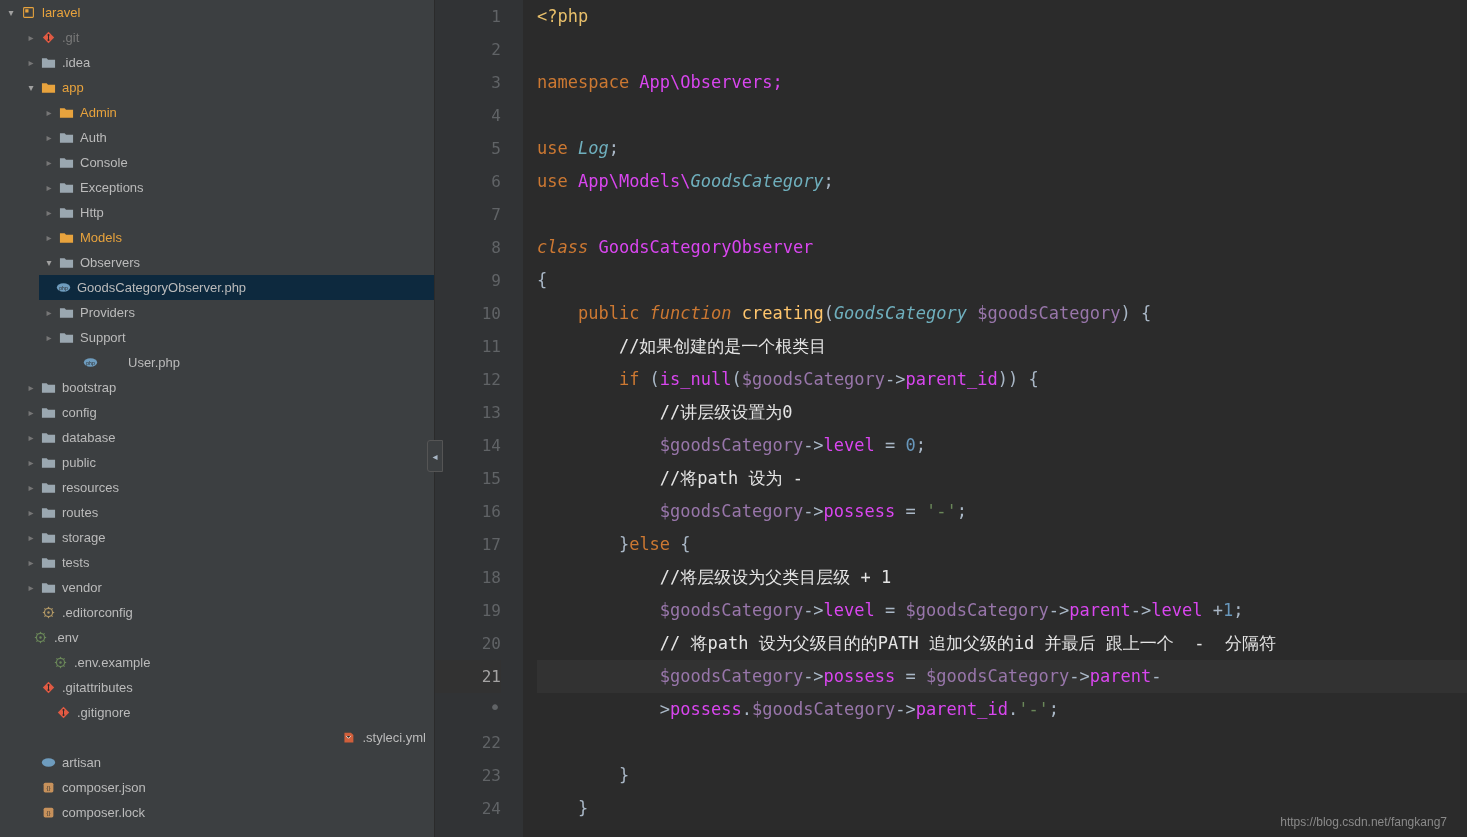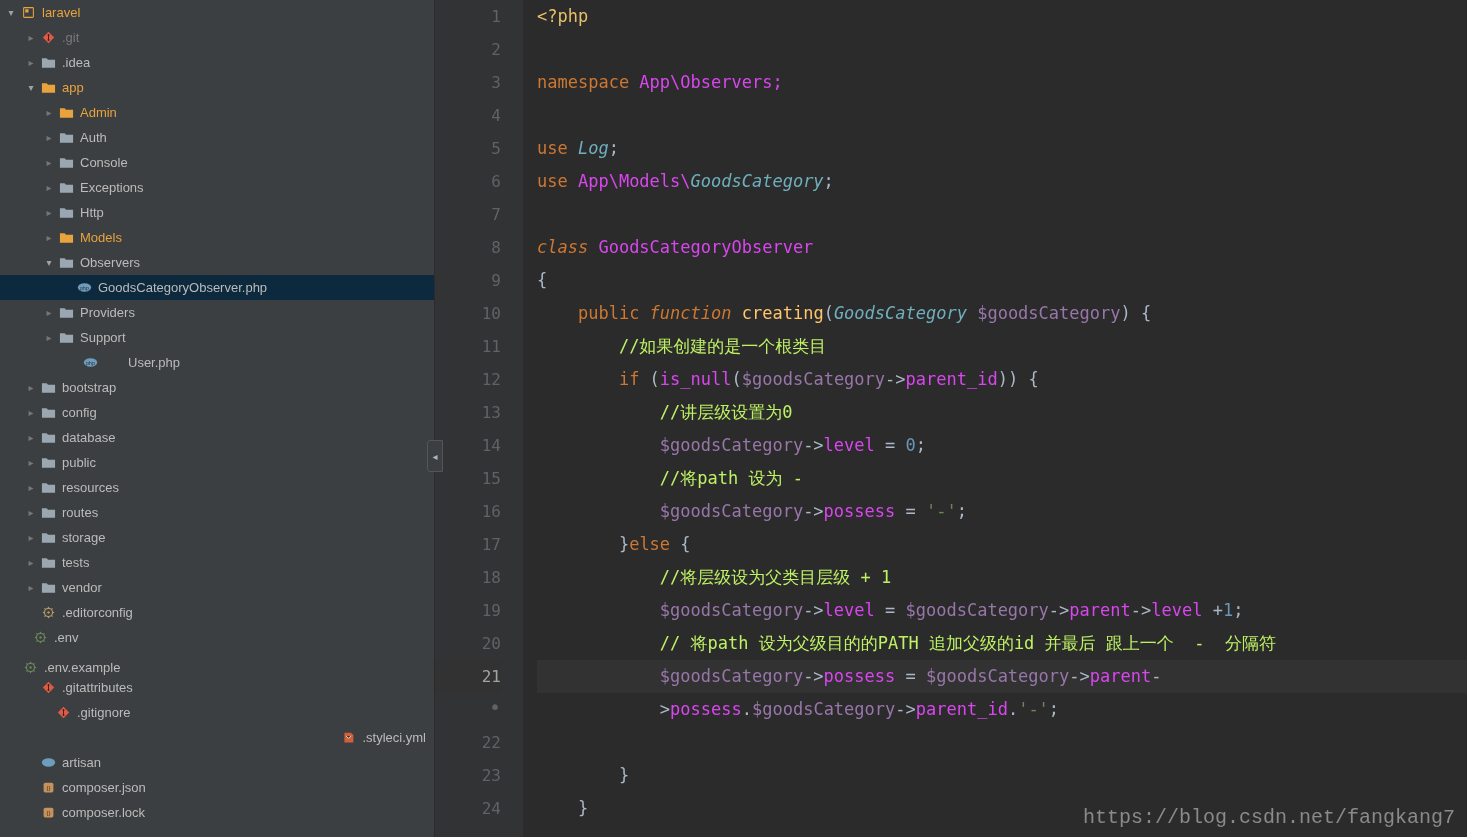--- a/index.html
+++ b/index.html
@@ -109,29 +109,29 @@
 .tk-tag { color: #e8bf6a; }
 .tk-key { color: #cc7832; }
 .tk-key-it { color: #cc7832; font-style: italic; }
 .tk-id { color: #d946ef; }
 .tk-fn { color: #ffc66d; }
 .tk-type { color: #6fafbd; font-style: italic; }
 .tk-var { color: #9876aa; }
 .tk-punc { color: #a9b7c6; }
 .tk-num { color: #6897bb; }
 .tk-str { color: #6a8759; }
-.tk-cmt { color: #bef264; }
+.tk-cmt { color: #e5e5e5; }
 .tk-op { color: #a9b7c6; }
 .watermark {
   position: absolute;
-  right: 12px;
+  right: 20px;
   bottom: 8px;
   color: #8a8a8a;
-  font-family: Liberation Mono, monospace;
-  font-size: 20px;
+  font-family: Liberation Sans, sans-serif;
+  font-size: 12px;
 }
 </style>
 </head>
 <body>
 
 <div class="sidebar">
 
   <div class="tree-item" style="padding-left:4px;">
     <span class="chevron expanded">▾</span>
     <span class="file-icon project">
@@ -229,21 +229,21 @@
       </div>
       <div class="tree-item" style="padding-left: 42px;">
         <span class="chevron expanded">▾</span>
         <span class="folder-icon gray">
           <svg viewBox="0 0 16 13">
             <path fill="#9aa7b0" d="M1 2h5l1.5 1.5H15V12H1z"></path>
           </svg>
         </span>
         <span class="item-label">Observers</span>
       </div>
-      <div class="tree-item selected" style="padding-left: 60px;">
+      <div class="tree-item selected" style=" margin-left: 39px;">
         <span class="chevron">&nbsp;</span>
         <span class="file-icon php">
           <svg viewBox="0 0 18 12">
             <ellipse cx="9" cy="6" rx="8" ry="5" fill="#6e9cbe"></ellipse>
             <text x="9" y="8.5" font-size="6" text-anchor="middle" fill="#2b2b2b" font-family="Arial">php</text>
           </svg>
         </span>
         <span class="item-label">GoodsCategoryObserver.php</span>
       </div>
       <div class="tree-item" style="padding-left: 42px;">
@@ -388,21 +388,21 @@
               <line x1="13" y1="8" x2="15" y2="8"></line>
               <line x1="3" y1="3" x2="4.5" y2="4.5"></line>
               <line x1="11.5" y1="11.5" x2="13" y2="13"></line>
               <line x1="3" y1="13" x2="4.5" y2="11.5"></line>
               <line x1="11.5" y1="4.5" x2="13" y2="3"></line>
             </g>
           </svg>
         </span>
         <span class="item-label">.env</span>
       </div>
-      <div class="tree-item" style="padding-left: 6px; align-items: flex-end;">
+      <div class="tree-item" style="padding-left: 36px;">
         <span class="chevron">&nbsp;</span>
         <span class="file-icon gear">
           <svg viewBox="0 0 16 16">
             <circle cx="8" cy="8" r="5" fill="none" stroke="#6a8759" stroke-width="1.5"></circle>
             <circle cx="8" cy="8" r="1.5" fill="#6a8759"></circle>
             <g stroke="#6a8759" stroke-width="1.5">
               <line x1="8" y1="1" x2="8" y2="3"></line>
               <line x1="8" y1="13" x2="8" y2="15"></line>
               <line x1="1" y1="8" x2="3" y2="8"></line>
               <line x1="13" y1="8" x2="15" y2="8"></line>

